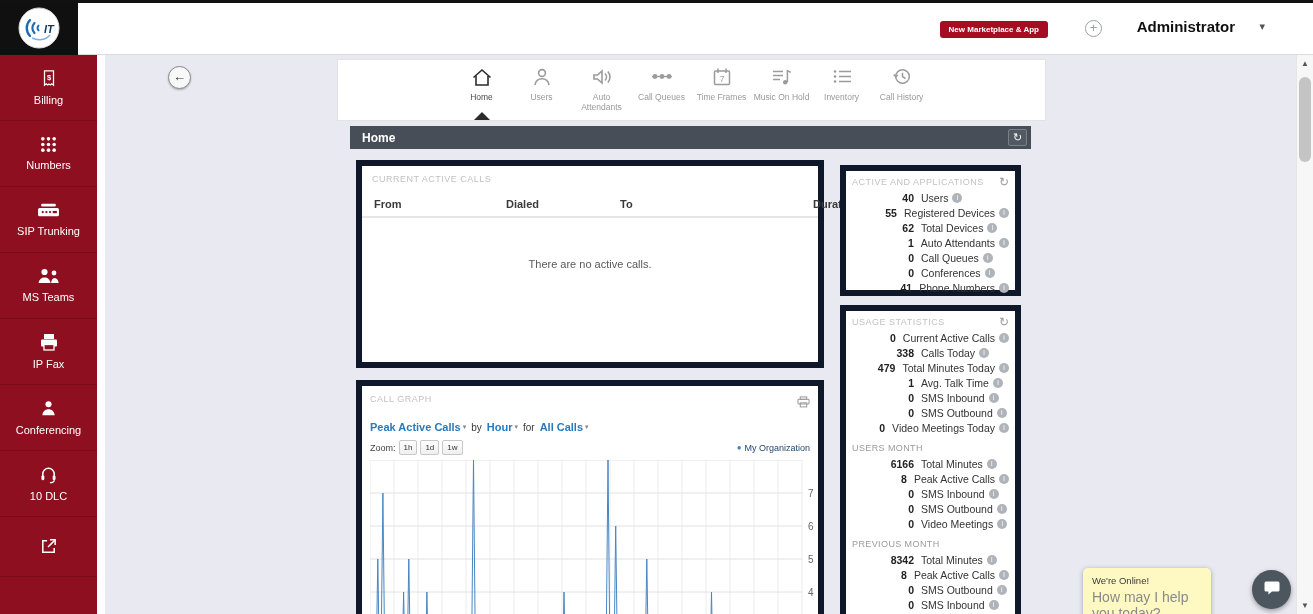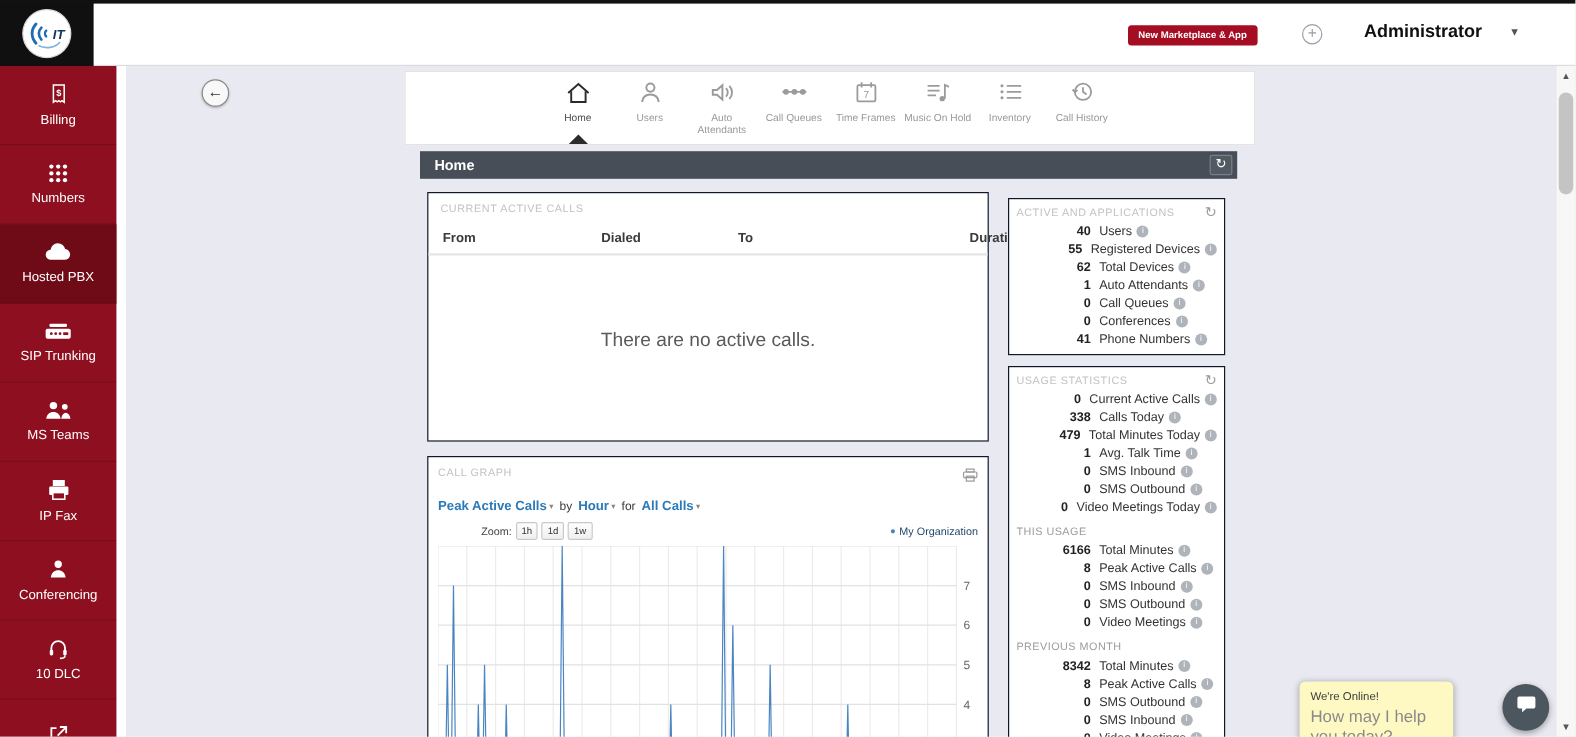--- a/index.html
+++ b/index.html
@@ -33,37 +33,37 @@
   .nav-item.active { color:#2b2b2b; }
   .nav-item.active .nav-label { color:#4a4a4a; }
   .nav-notch { position:absolute; left:136px; bottom:0; width:0; height:0; border-left:8px solid transparent; border-right:8px solid transparent; border-bottom:8px solid #2b2b2b; }
 
   
   .home-bar { position:absolute; left:350px; top:126px; width:681px; height:23px; background:#474e57; color:#fff; display:flex; align-items:center; padding:0 4px 0 12px; z-index:2; }
   .home-title { font-weight:bold; font-size:12px; flex:1; }
   .refresh-btn { width:19px; height:17px; border:1px solid #7a8089; border-radius:2px; background:#515963; color:#fff; font-size:11px; line-height:15px; text-align:center; cursor:pointer; }
 
   
-  .panel { position:absolute; background:#fff; border:1px solid #0f172a; }
+  .panel { position:absolute; background:#fff; border:6px solid #0f172a; }
   .panel-title { font-size:9px; color:#c2c2c2; letter-spacing:.5px; }
   .panel-head { display:flex; justify-content:space-between; align-items:flex-start; }
   .panel-refresh { color:#9a9a9a; font-size:12px; line-height:10px; cursor:pointer; }
 
   #active-calls { left:356px; top:160px; width:468px; height:208px; padding:8px 0 0; }
   #active-calls .panel-title { padding:0 10px; }
   .ac-cols { display:grid; grid-template-columns:132px 114px 152px 1fr; padding:14px 12px 6px; font-size:11px; font-weight:bold; color:#3a3a3a; border-bottom:2px solid #e6e6e6; }
   .ac-cols .col-right { text-align:left;padding-left:41px; }
-  .ac-empty { margin-top:62px; text-align:center; font-size:16px; color:#5a5a5a; }
+  .ac-empty { margin-top:40px; text-align:center; font-size:11px; color:#5a5a5a; }
 
   #call-graph { left:356px; top:380px; width:468px; height:334px; padding:8px 8px 0; }
   .cg-controls { margin-top:9px; display:flex; align-items:center; font-size:10px; color:#3a3a3a; }
   .cg-link { color:#2a7ab9; font-weight:bold; font-size:11px; cursor:pointer; }
   .cg-caret { color:#888; font-size:7px; margin:0 5px 0 2px; }
   .cg-plain { margin-right:5px; }
-  .cg-zoomrow { margin-top:7px; display:flex; align-items:center;margin-left:36px; }
+  .cg-zoomrow { margin-top:7px; display:flex; align-items:center; }
   .zoom-label { font-size:9px; color:#444; }
   .zoom-btn { font-size:8px; border:1px solid #c8c8c8; border-radius:2px; background:linear-gradient(#fefefe,#efefef); padding:2px 4px; margin-left:3px; color:#333; cursor:pointer; }
   .legend { margin-left:auto; font-size:9px; color:#24486e; display:flex; align-items:center; }
   .legend-dot { color:#4a85c2; font-size:8px; margin-right:3px; }
   .chart-wrap { margin-top:5px; }
   svg text { font-family:"Liberation Sans", sans-serif; }
 
   #users-apps { left:840px; top:165px; width:181px; height:131px; padding:6px; }
   #usage-stats { left:840px; top:305px; width:181px; height:345px; padding:6px; }
   .stat-rows { margin-top:3px; }
@@ -127,28 +127,20 @@
             <circle cx="15" cy="3" r="1.9"></circle>
             <circle cx="3" cy="9" r="1.9"></circle>
             <circle cx="9" cy="9" r="1.9"></circle>
             <circle cx="15" cy="9" r="1.9"></circle>
             <circle cx="3" cy="15" r="1.9"></circle>
             <circle cx="9" cy="15" r="1.9"></circle>
             <circle cx="15" cy="15" r="1.9"></circle>
           </svg>
         </span>
       <span class="sb-label">Numbers</span>
-    </div>
-    <div class="sidebar-item active">
-      <span>
-          <svg width="25" height="18" viewBox="0 0 24 18" fill="currentColor">
-            <path d="M6 15.5a4.2 4.2 0 0 1-.4-8.4A6.2 6.2 0 0 1 17.8 6.6a3.9 3.9 0 0 1-.6 8.9z"></path>
-          </svg>
-        </span>
-      <span class="sb-label">Hosted PBX</span>
     </div>
     <div class="sidebar-item">
       <span>
           <svg width="23" height="17" viewBox="0 0 22 16">
             <rect x="1" y="5.5" width="20" height="8" rx="1.5" fill="currentColor"></rect>
             <rect x="4" y="1.5" width="14" height="2.6" rx="1" fill="currentColor"></rect>
             <circle cx="5.5" cy="9.5" r="1.1" fill="#8e0f1f"></circle>
             <circle cx="9" cy="9.5" r="1.1" fill="#8e0f1f"></circle>
             <circle cx="12.5" cy="9.5" r="1.1" fill="#8e0f1f"></circle>
             <rect x="15" y="8.4" width="4" height="2.2" fill="#8e0f1f"></rect>
@@ -464,21 +456,21 @@
           <span class="stat-label">SMS Outbound</span>
           <span class="info-icon"></span>
         </div>
 
         <div class="stat-row">
           <span class="stat-val">0</span>
           <span class="stat-label">Video Meetings Today</span>
           <span class="info-icon"></span>
         </div>
       </div>
-    <div class="section-label">THIS USAGE</div>
+    <div class="section-label">USERS MONTH</div>
     <div class="stat-rows">
 
         <div class="stat-row">
           <span class="stat-val">6166</span>
           <span class="stat-label">Total Minutes</span>
           <span class="info-icon"></span>
         </div>
 
         <div class="stat-row">
           <span class="stat-val">8</span>

